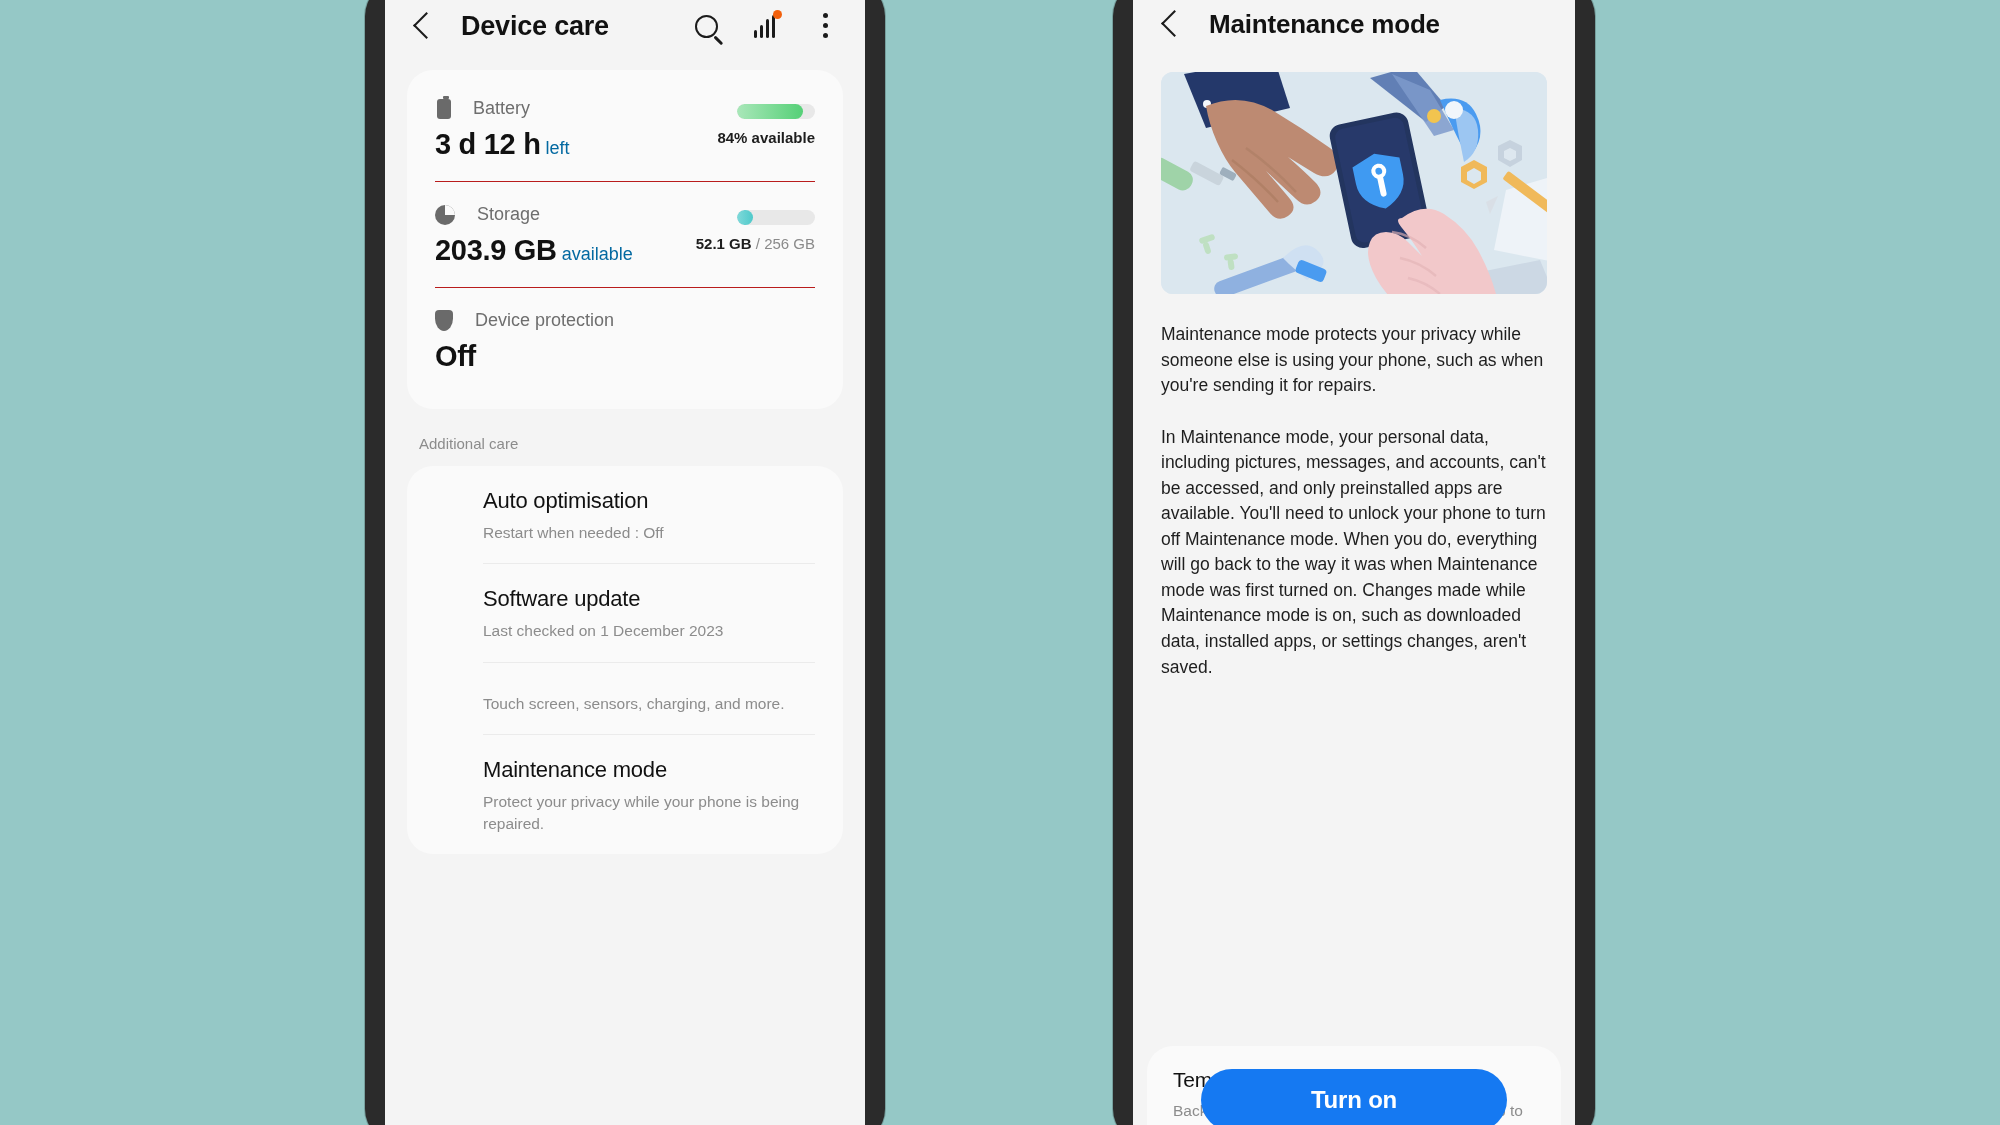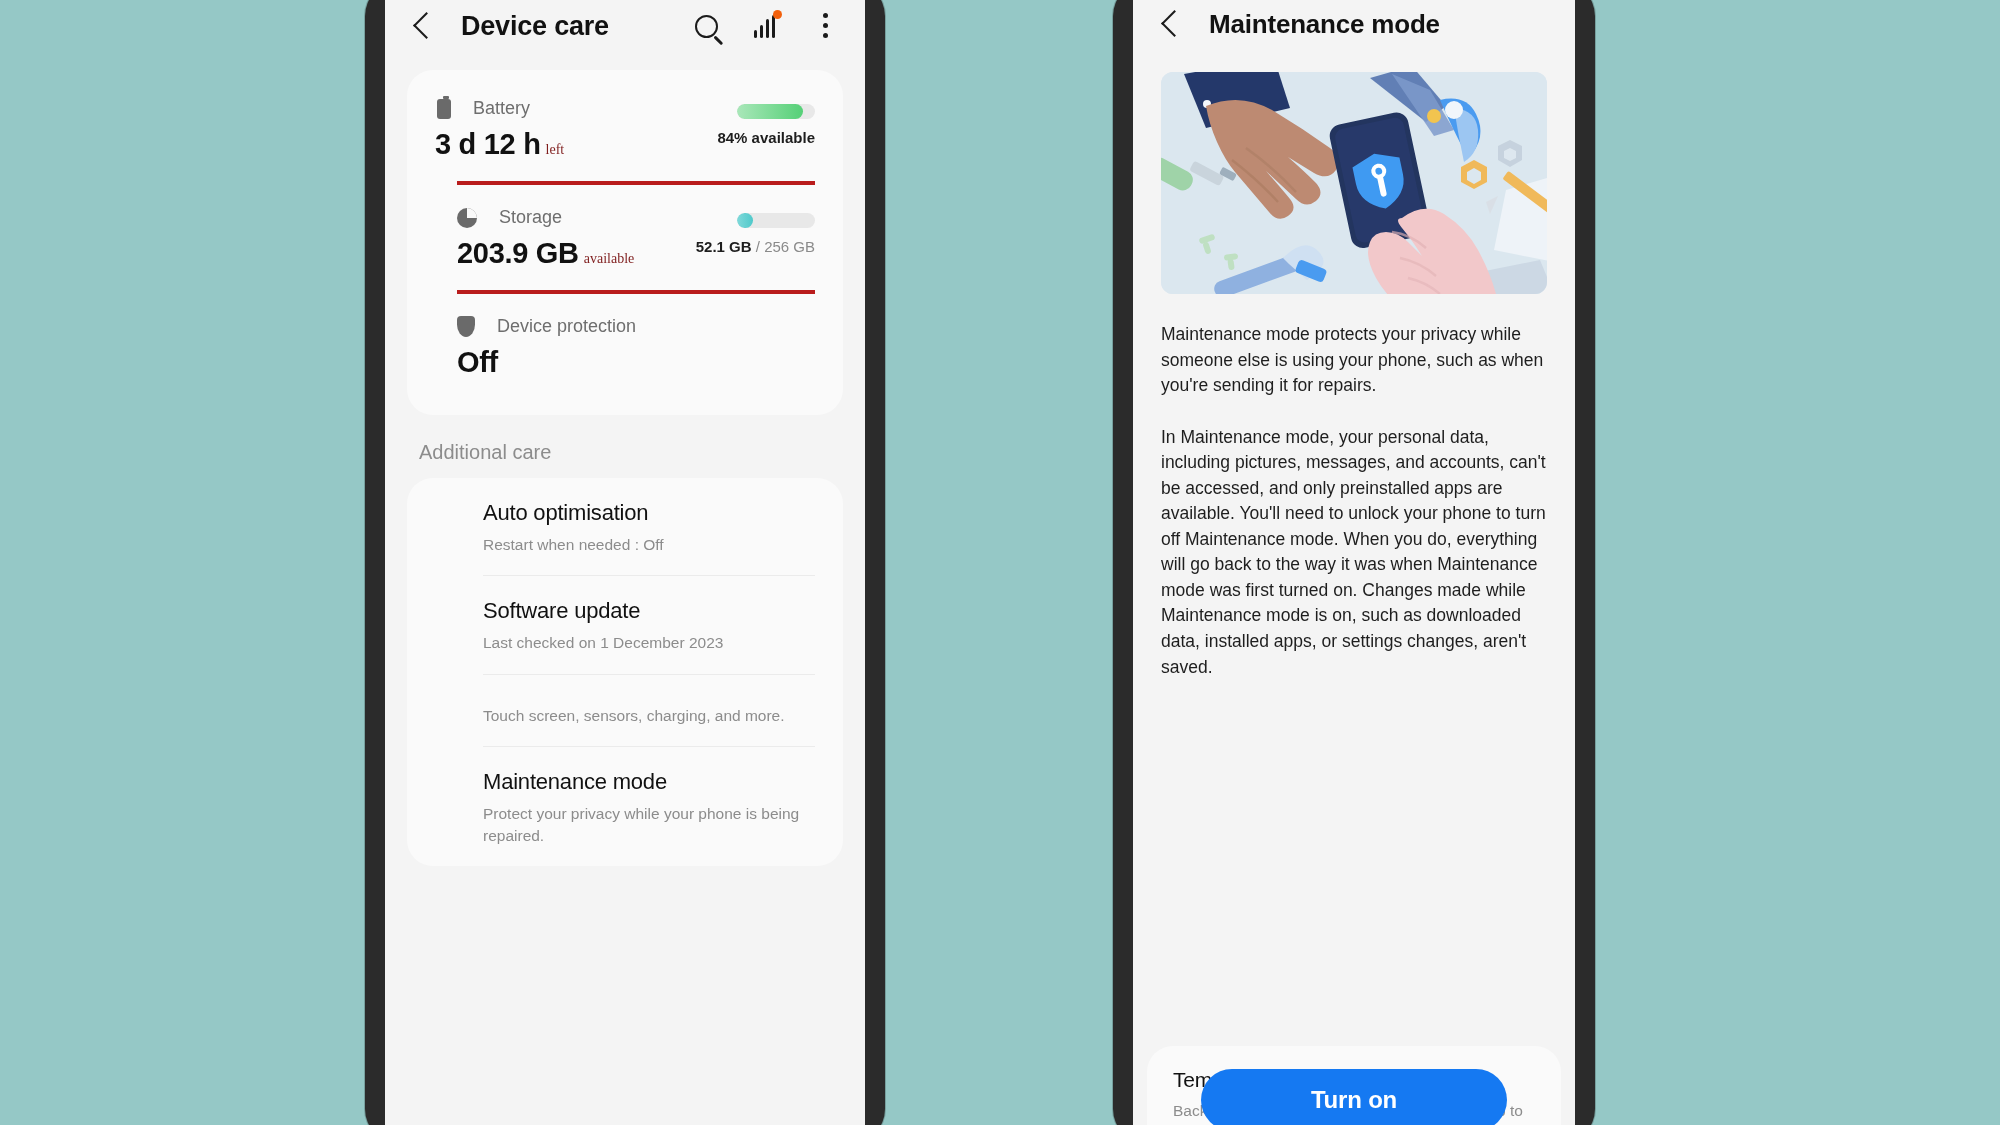--- a/index.html
+++ b/index.html
@@ -99,35 +99,34 @@
 
   
   .card {
     margin: 0 22px;
     background: #fafafa;
     border-radius: 26px;
   }
   .status-card { padding: 6px 28px 16px; }
 
   .status-row { padding: 22px 0 20px; position: relative; }
-  .status-row + .status-row { border-top: 4px solid #b91c1c; margin-left: 22px; }
+  .status-row + .status-row { border-top: 1px solid #b91c1c; }
 
   .srow-label { display: flex; align-items: center; gap: 22px; }
   .srow-label .lbl {
     font-size: 18px; color: #6e6e6e; font-weight: 400;
   }
   .srow-value {
     margin-top: 9px;
     font-size: 29px; font-weight: 700; color: #111;
     letter-spacing: -.3px;
   }
   .srow-value .unit {
-    font-size: 14px; font-weight: 400; color: #7f1d1d; margin-left: 5px;
+    font-size: 18px; font-weight: 400; color: #0369a1; margin-left: 5px;
     letter-spacing: 0;
-    font-family: Liberation Serif, serif;
   }
 
   .srow-right {
     position: absolute;
     right: 0; top: 28px;
     width: 170px;
     text-align: right;
   }
   .bar {
     width: 78px; height: 15px; border-radius: 9px;
@@ -156,21 +155,21 @@
   .si-memory { width: 20px; height: 15px; background:#6a6a6a; border-radius: 3px; margin-top: 3px; }
   .si-memory::before, .si-memory::after {
     content:""; position:absolute; left: 2px; width: 16px; height: 3px;
     background: repeating-linear-gradient(to right,#6a6a6a 0 2px,transparent 2px 5px);
   }
   .si-memory::before { top: -2px; }
   .si-memory::after  { bottom: 1px; }
   .si-shield { width: 18px; height: 21px; background: #6a6a6a; border-radius: 4px 4px 50% 50% / 4px 4px 60% 60%; }
 
   .section-label {
-    font-size: 20px; color: #8c8c8c;
+    font-size: 15px; color: #8c8c8c;
     padding: 26px 0 14px 34px;
   }
 
   .list-card { padding: 0 28px; }
   .list-item { padding: 22px 0 20px; margin-left: 48px; }
   .list-item + .list-item { border-top: 1px solid #ebebeb; }
   .li-title { font-size: 22px; color: #111; letter-spacing: -.2px; }
   .li-sub   { font-size: 15.5px; color: #8c8c8c; margin-top: 8px; line-height: 1.38; }
 
   

